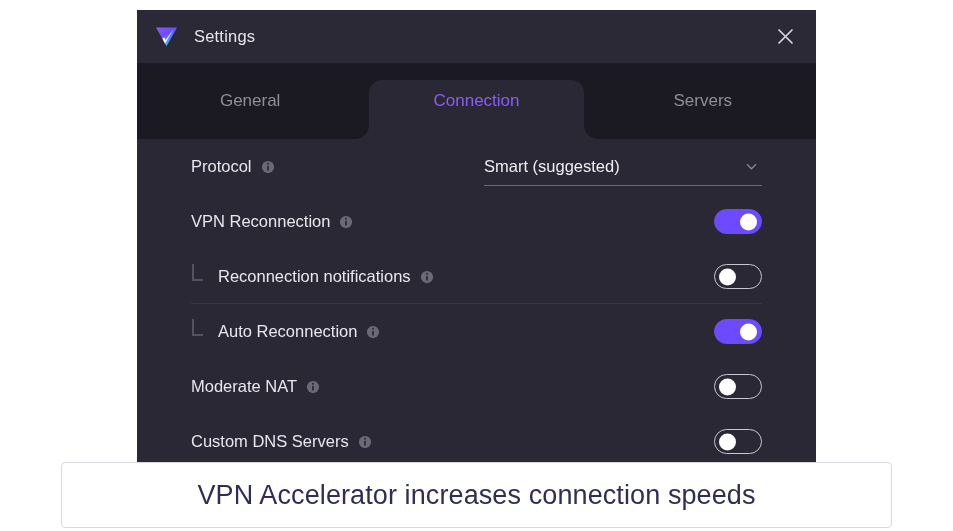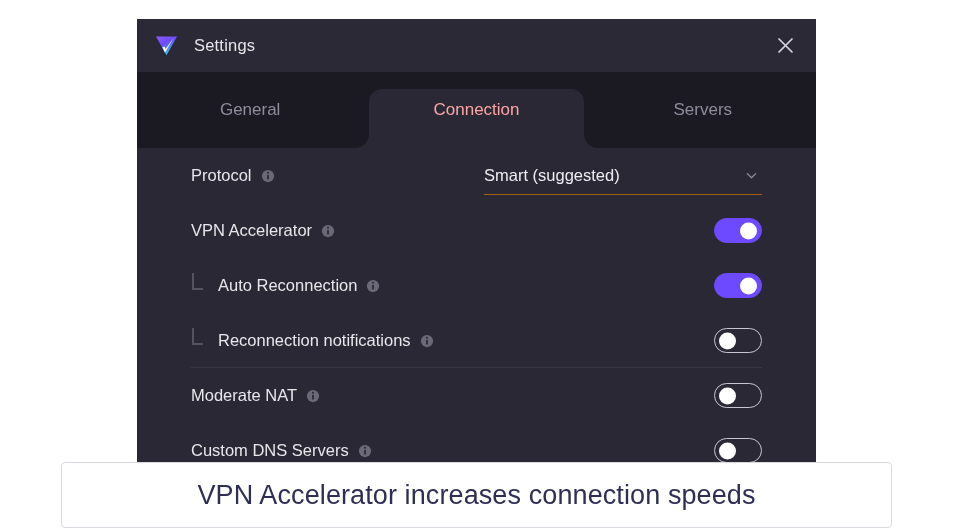--- a/index.html
+++ b/index.html
@@ -12,21 +12,21 @@
     height: 531px;
     position: relative;
     overflow: hidden;
     font-family: "Liberation Sans", sans-serif;
   }
 
   
   .app-window {
     position: absolute;
     left: 137px;
-    top: 19px;
+    top: 10px;
     width: 679px;
     height: 466px;
     background: #2a2834;
     overflow: hidden;
   }
 
   
   .titlebar {
     position: relative;
     height: 53px;
@@ -77,21 +77,21 @@
     display: flex;
     align-items: center;
     justify-content: center;
     color: #8f8d9b;
     font-size: 17px;
     cursor: pointer;
     position: relative;
     box-sizing: border-box;
   }
   .tab.active {
-    color: #fca5a5;
+    color: #8b5cf6;
   }
   .tab.active .tab-bg {
     position: absolute;
     left: 6px;
     right: 6px;
     bottom: 0;
     top: 17px;
     background: #2a2834;
     border-radius: 13px 13px 0 0;
     z-index: 0;
@@ -325,58 +325,58 @@
       <div class="dropdown">
         <span class="dropdown-value">Smart (suggested)</span>
         <svg class="chevron" viewBox="0 0 14 14">
           <path d="M2.5 5 L7 9.5 L11.5 5" stroke="#908da0" stroke-width="1.4" fill="none" stroke-linecap="round" stroke-linejoin="round"></path>
         </svg>
       </div>
     </div>
 
     <div class="setting-row">
       <div class="row-label-wrap">
-        <span class="row-label">VPN Accelerator</span>
+        <span class="row-label">VPN Reconnection</span>
         <svg class="info-icon" viewBox="0 0 16 16">
           <circle cx="8" cy="8" r="7" fill="#6b6878"></circle>
           <circle cx="8" cy="4.4" r="1.15" fill="#2a2834"></circle>
           <rect x="7" y="6.5" width="2" height="5.6" rx="1" fill="#2a2834"></rect>
         </svg>
       </div>
       <div class="toggle on">
         <span class="knob"></span>
       </div>
     </div>
 
+    <div class="setting-row divider-after">
+      <div class="row-label-wrap">
+        <span class="indent-glyph"></span>
+        <span class="row-label">Reconnection notifications</span>
+        <svg class="info-icon" viewBox="0 0 16 16">
+          <circle cx="8" cy="8" r="7" fill="#6b6878"></circle>
+          <circle cx="8" cy="4.4" r="1.15" fill="#2a2834"></circle>
+          <rect x="7" y="6.5" width="2" height="5.6" rx="1" fill="#2a2834"></rect>
+        </svg>
+      </div>
+      <div class="toggle off">
+        <span class="knob"></span>
+      </div>
+    </div>
+
     <div class="setting-row">
       <div class="row-label-wrap">
         <span class="indent-glyph"></span>
         <span class="row-label">Auto Reconnection</span>
         <svg class="info-icon" viewBox="0 0 16 16">
           <circle cx="8" cy="8" r="7" fill="#6b6878"></circle>
           <circle cx="8" cy="4.4" r="1.15" fill="#2a2834"></circle>
           <rect x="7" y="6.5" width="2" height="5.6" rx="1" fill="#2a2834"></rect>
         </svg>
       </div>
       <div class="toggle on">
-        <span class="knob"></span>
-      </div>
-    </div>
-
-    <div class="setting-row divider-after">
-      <div class="row-label-wrap">
-        <span class="indent-glyph"></span>
-        <span class="row-label">Reconnection notifications</span>
-        <svg class="info-icon" viewBox="0 0 16 16">
-          <circle cx="8" cy="8" r="7" fill="#6b6878"></circle>
-          <circle cx="8" cy="4.4" r="1.15" fill="#2a2834"></circle>
-          <rect x="7" y="6.5" width="2" height="5.6" rx="1" fill="#2a2834"></rect>
-        </svg>
-      </div>
-      <div class="toggle off">
         <span class="knob"></span>
       </div>
     </div>
 
     <div class="setting-row">
       <div class="row-label-wrap">
         <span class="row-label">Moderate NAT</span>
         <svg class="info-icon" viewBox="0 0 16 16">
           <circle cx="8" cy="8" r="7" fill="#6b6878"></circle>
           <circle cx="8" cy="4.4" r="1.15" fill="#2a2834"></circle>

